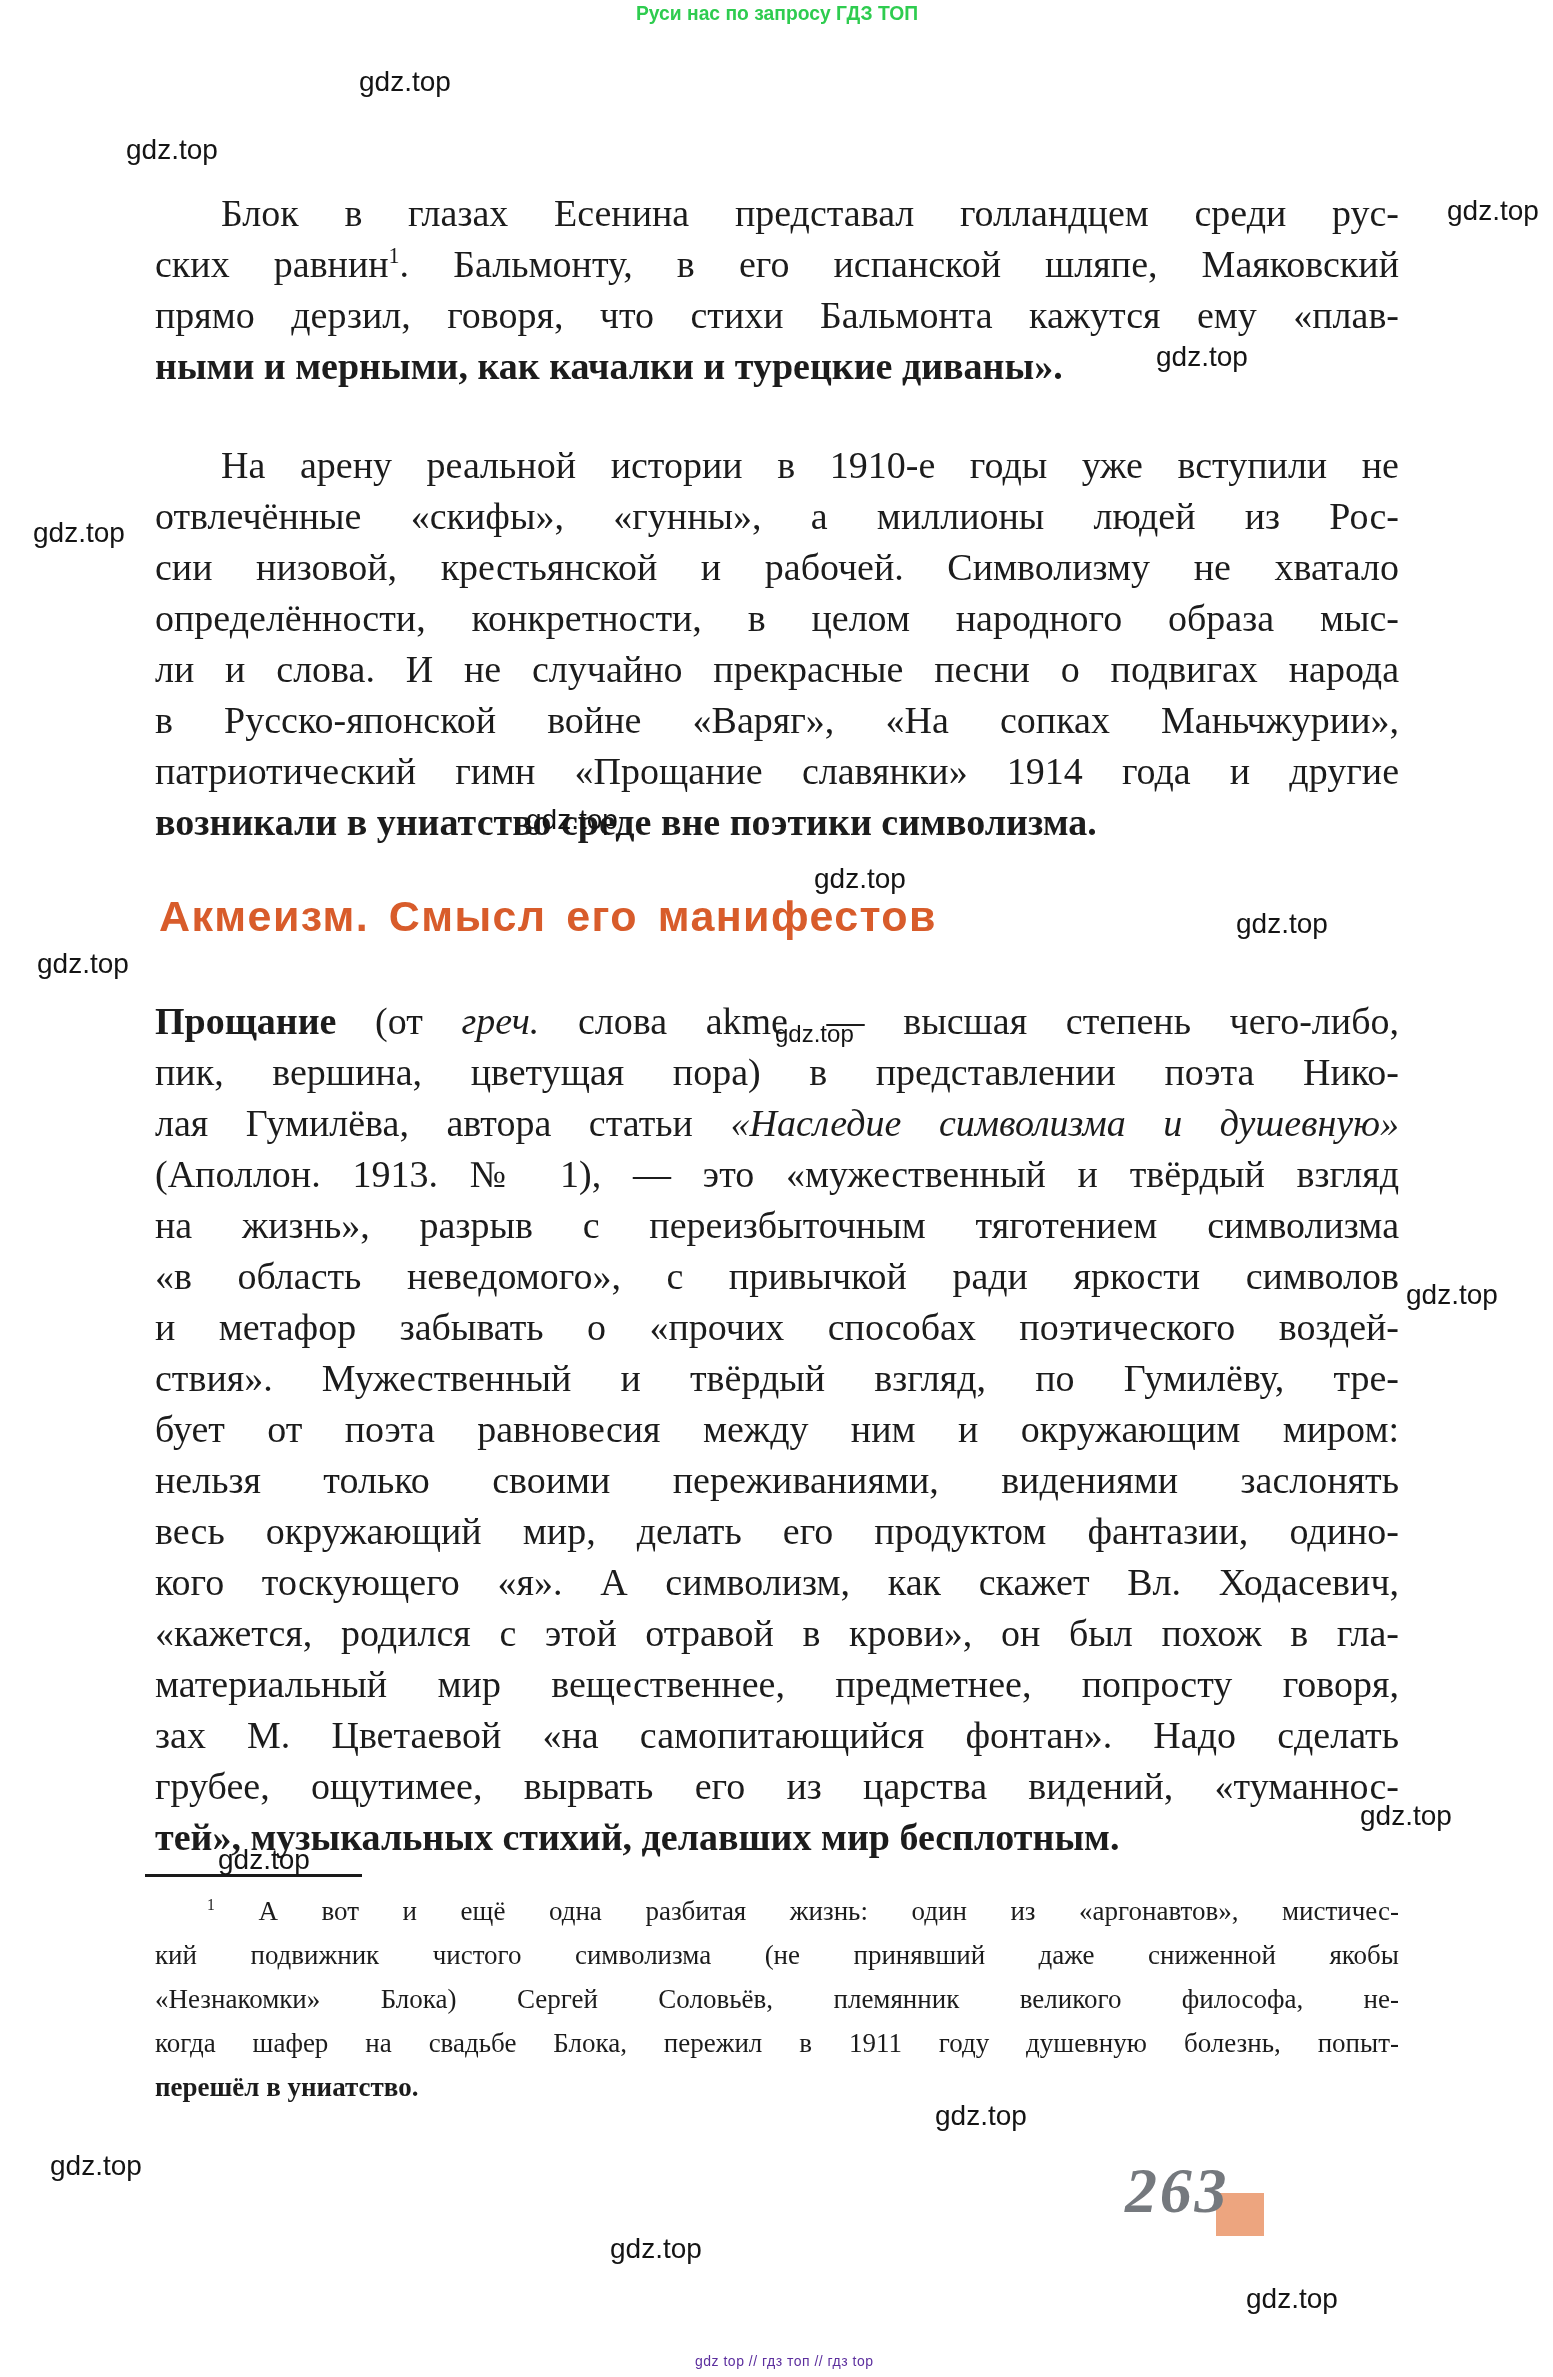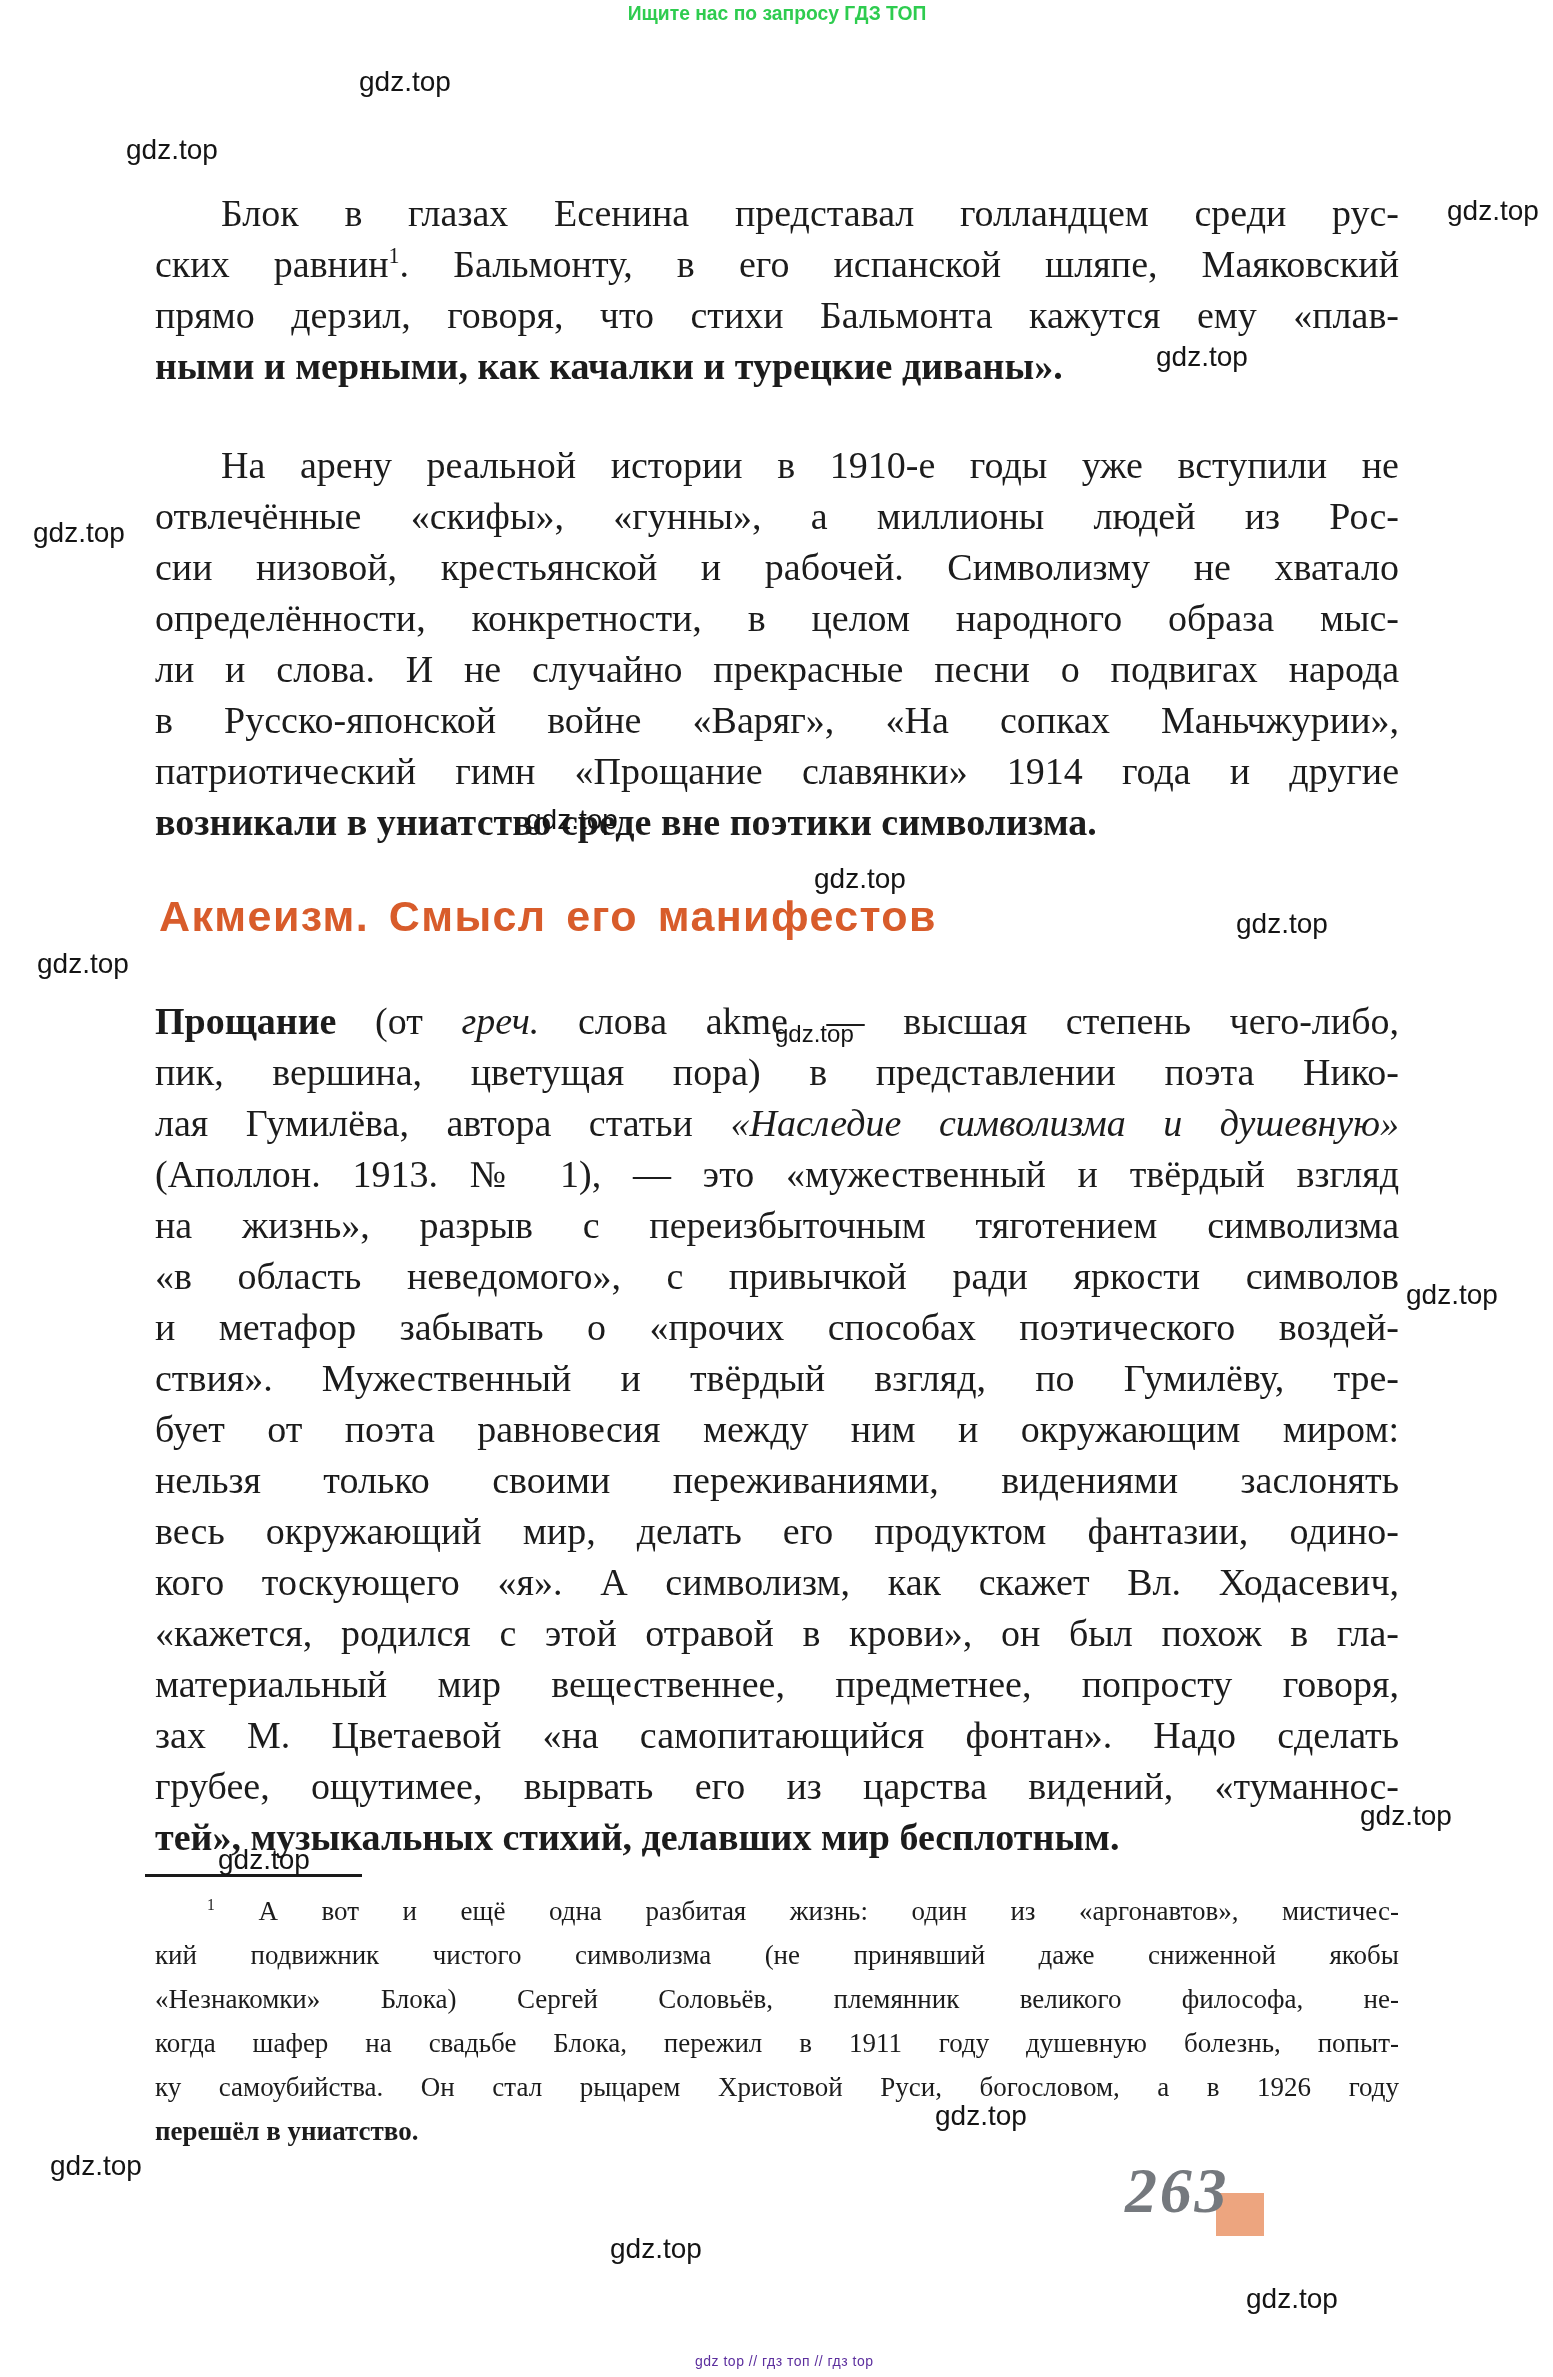--- a/index.html
+++ b/index.html
@@ -108,21 +108,21 @@
     color: #5c2f9e;
     letter-spacing: 0.5px;
     white-space: nowrap;
   }
 </style>
 </head>
 <body>
 
 <div class="page">
 
-  <div class="banner">Ищите нас по запросу ГДЗ ТОП</div>
+  <div class="banner">Руси нас по запросу ГДЗ ТОП</div>
 
   <div class="wm" style="left:359px;  top:66px;">gdz.top</div>
   <div class="wm" style="left:126px;  top:134px;">gdz.top</div>
   <div class="wm" style="left:1447px; top:195px;">gdz.top</div>
   <div class="wm" style="left:1156px; top:341px;">gdz.top</div>
   <div class="wm" style="left:33px;   top:517px;">gdz.top</div>
   <div class="wm" style="left:526px;  top:804px;">gdz.top</div>
   <div class="wm" style="left:814px;  top:863px;">gdz.top</div>
   <div class="wm" style="left:1236px; top:908px;">gdz.top</div>
   <div class="wm" style="left:37px;   top:948px;">gdz.top</div>
@@ -174,21 +174,20 @@
       <div class="line">грубее, ощутимее, вырвать его из царства видений, «туманнос-</div>
       <div class="line last">тей», музыкальных стихий, делавших мир бесплотным.</div>
     </div>
 
   <div class="fn-rule"></div>
   <div class="para" id="footnote">
       <div class="line" style="text-indent: 52px;"><sup>1</sup> А вот и ещё одна разбитая жизнь: один из «аргонавтов», мистичес-</div>
       <div class="line">кий подвижник чистого символизма (не принявший даже сниженной якобы</div>
       <div class="line">«Незнакомки» Блока) Сергей Соловьёв, племянник великого философа, не-</div>
       <div class="line">когда шафер на свадьбе Блока, пережил в 1911 году душевную болезнь, попыт-</div>
-      <div class="line">ку самоубийства. Он стал рыцарем Христовой Руси, богословом, а в 1926 году</div>
       <div class="line last">перешёл в униатство.</div>
     </div>
 
   <div class="corner-square"></div>
   <div class="page-number">263</div>
 
   <div class="footer-purple">gdz top  //  гдз топ  //  гдз top</div>
 
 </div>
 

